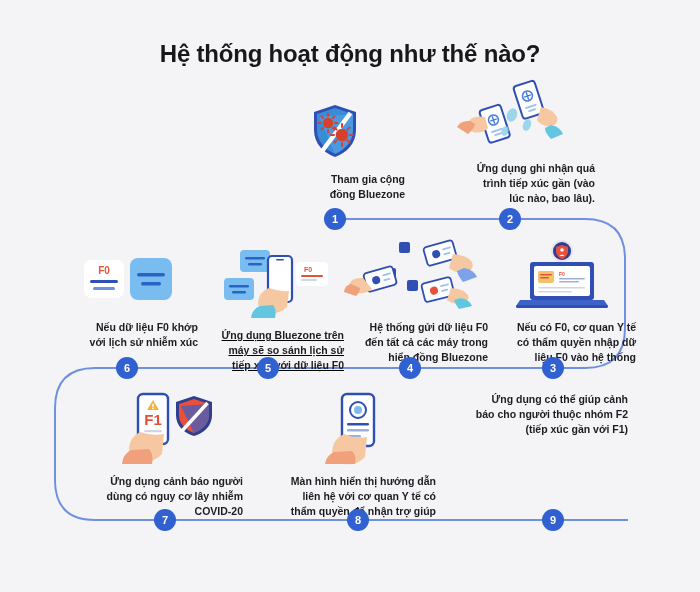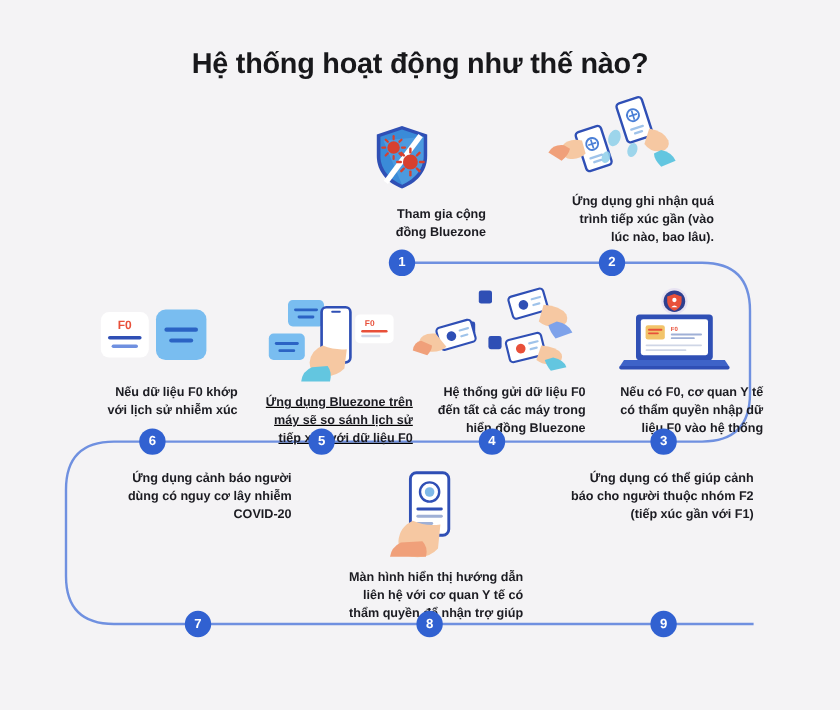--- a/index.html
+++ b/index.html
@@ -287,20 +287,41 @@
         <path d="M10 60 h84 l4 6 h-92 z" fill="#3e63c8"></path>
         <rect x="6" y="65" width="92" height="3" rx="1.5" fill="#2f4fb5"></rect>
       </svg>
     </div>
     <div class="item-caption">Nếu có F0, cơ quan Y tế
 có thẩm quyền nhập dữ
 liệu F0 vào hệ thống</div>
   </div>
 
   <div class="item" style="left:95px; top:392px; width:148px;">
+    <div class="item-art" style="height:72px;">
+      <svg class="art" width="110" height="72" viewBox="0 0 110 72">
+
+        <path d="M80 4 L98 10 v13 c0 11 -8 18 -18 21 c-10 -3 -18 -10 -18 -21 V10 Z" fill="#2f3f8f"></path>
+        <path d="M80 7 L95 12 v11 c0 9 -7 15 -15 18 c-8 -3 -15 -9 -15 -18 V12 Z" fill="#e8503a"></path>
+        <path d="M95 12 v11 c0 9 -7 15 -15 18 L67 14 Z" fill="#3f5fc0" opacity="0.75"></path>
+        <path d="M93.5 11 L67 40" stroke="#ffffff" stroke-width="3.4" fill="none"></path>
+
+        <rect x="24" y="2" width="30" height="50" rx="5" fill="#ffffff" stroke="#2f4fb5" stroke-width="2.4"></rect>
+
+        <path d="M39 8 l6 10 h-12 z" fill="#f2b33d"></path>
+        <rect x="38.3" y="11.5" width="1.4" height="4" rx="0.7" fill="#ffffff"></rect>
+        <circle cx="39" cy="16.6" r="0.8" fill="#ffffff"></circle>
+
+        <text x="39" y="33" text-anchor="middle" font-family="Liberation Sans, sans-serif" font-size="15" font-weight="bold" fill="#e8503a">F1</text>
+        <rect x="30" y="38" width="18" height="2.2" rx="1.1" fill="#cfd6e6"></rect>
+
+        <path d="M26 40 q-10 5 -11 16 q0 11 11 13 q14 2 22 -7 l2 -20 q-12 2 -24 -2 z" fill="#f6c8a2"></path>
+        <path d="M17 58 q-8 4 -9 14 h30 q2 -9 -3 -15 z" fill="#f0a07a"></path>
+      </svg>
+    </div>
     <div class="item-caption">Ứng dụng cảnh báo người
 dùng có nguy cơ lây nhiễm
 COVID-20</div>
   </div>
 
   <div class="item" style="left:280px; top:392px; width:156px;">
     <div class="item-art" style="height:72px;">
       <svg class="art" width="96" height="72" viewBox="0 0 96 72">
         <rect x="32" y="2" width="32" height="52" rx="5" fill="#ffffff" stroke="#2f4fb5" stroke-width="2.4"></rect>
         <circle cx="48" cy="18" r="8" fill="none" stroke="#2f4fb5" stroke-width="2"></circle>

